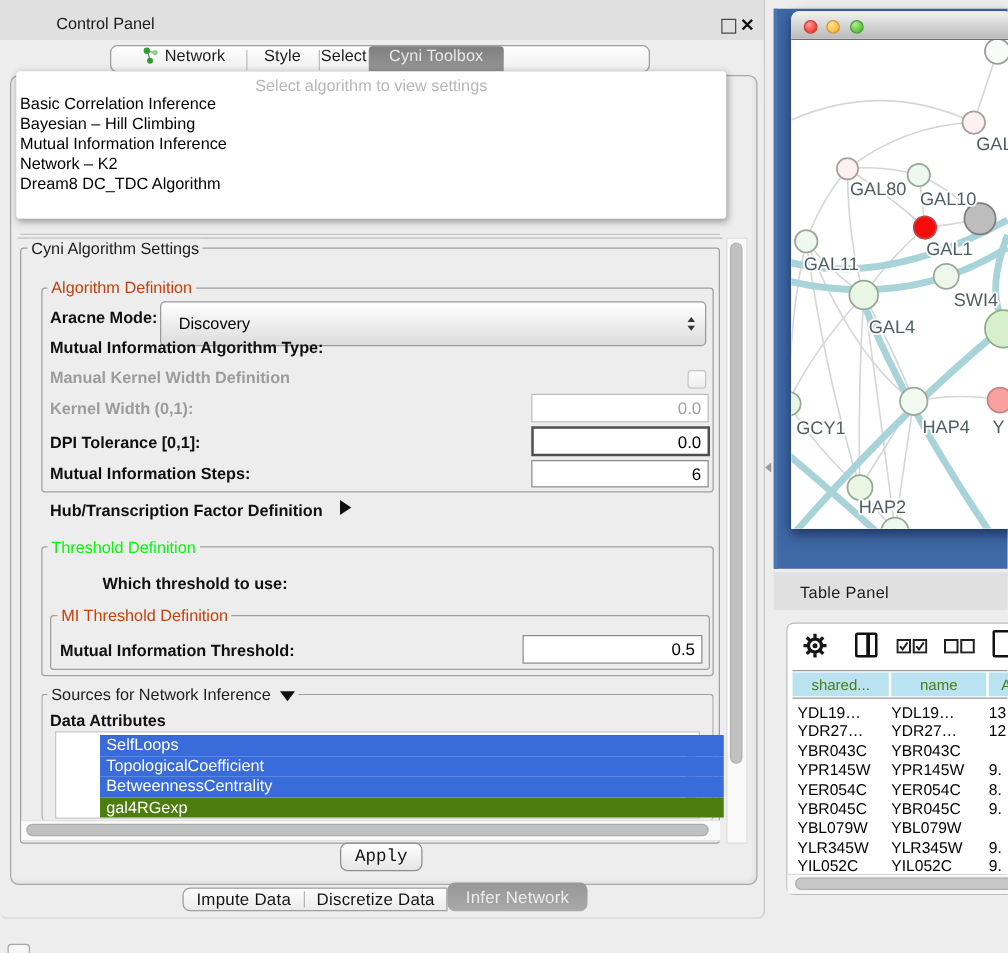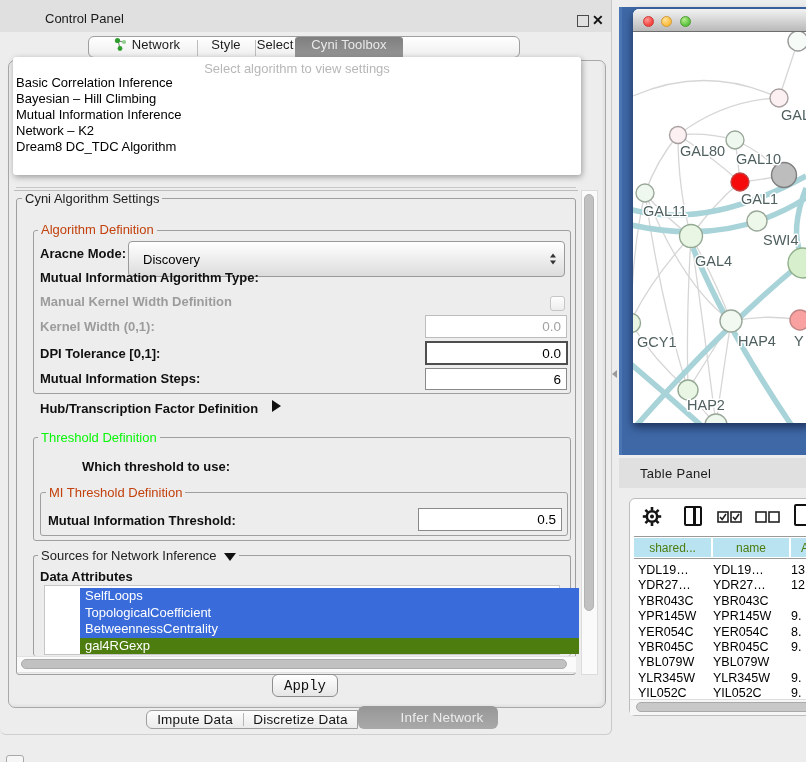--- a/index.html
+++ b/index.html
@@ -58,21 +58,21 @@
   
   #vscroll{left:581px;top:190px;width:17px;height:485px;background:#fafafa;border:1px solid #dcdcdc;box-sizing:border-box;}
   #vscroll-thumb{position:absolute;left:2px;top:3px;width:10px;height:417px;border-radius:6px;background:#c1c1c1;border:1px solid #b2b2b2;box-sizing:border-box;}
   
   #apply-btn{left:272px;top:674px;width:66px;height:23px;border:1px solid #8e8e8e;border-radius:6px;background:linear-gradient(180deg,#ffffff,#e6e6e6);display:flex;align-items:center;justify-content:center;font-size:14px;color:#111;box-sizing:border-box;font-family:Liberation Mono, monospace;}
   #btabs{left:146px;top:710px;width:212px;height:19px;border:1px solid #9e9e9e;border-radius:6px 0 0 6px;background:linear-gradient(180deg,#fdfdfd,#ebebeb);box-sizing:border-box;}
   .btab{position:absolute;top:0;height:17px;display:flex;align-items:center;justify-content:center;font-size:13.5px;font-weight:400;color:#141414;letter-spacing:0.2px;}
   #btab-impute{left:0;width:96px;}
   #btab-discretize{left:97px;width:113px;}
   #btab-divider{position:absolute;left:96px;top:2px;width:1px;height:13px;background:#b5b5b5;}
-  #btab-infer{left:358px;top:706px;width:112px;height:23px;border-radius:6px;background:linear-gradient(180deg,#979797,#a9a9a9);display:flex;align-items:center;justify-content:center;font-size:13.5px;font-weight:400;letter-spacing:0.2px;color:#ececec;padding-left:28px;}
+  #btab-infer{left:358px;top:706px;width:112px;height:23px;border-radius:6px;background:linear-gradient(180deg,#979797,#a9a9a9);display:flex;align-items:center;justify-content:center;font-size:13.5px;font-weight:400;letter-spacing:0.2px;color:#ececec;}
   #mini-icon{left:6px;top:755px;width:16px;height:14px;border:1.5px solid #a8a8a8;border-radius:3px;background:#f6f6f6;}
   
   #blue-panel{left:619px;top:7px;width:187px;height:448px;background:#3e68a6;border-left:3px solid #4a76b4;box-sizing:border-box;}
   #net-window{left:633px;top:9px;width:177px;height:414px;border-radius:6px 6px 0 0;box-shadow:0 4px 10px rgba(0,0,25,.55);background:#fff;}
   #net-titlebar{position:absolute;left:0;top:0;width:100%;height:23px;background:linear-gradient(180deg,#f3f3f3,#b9b9b9);border-bottom:1px solid #6e6e6e;border-radius:6px 6px 0 0;box-sizing:border-box;}
   .light{position:absolute;top:6.5px;width:11px;height:11px;border-radius:50%;box-sizing:border-box;}
   #light-red{left:9.5px;background:radial-gradient(circle at 35% 30%,#ff9a96,#f5403c 70%);border:1px solid #ce3a36;}
   #light-yellow{left:28px;background:radial-gradient(circle at 35% 30%,#ffe39a,#fdbb3c 70%);border:1px solid #d09a2e;}
   #light-green{left:46.5px;background:radial-gradient(circle at 35% 30%,#b7eb8f,#58c33c 70%);border:1px solid #4c9e33;}
   #net-canvas{position:absolute;left:0;top:23px;width:177px;height:391px;background:#fff;overflow:hidden;}

